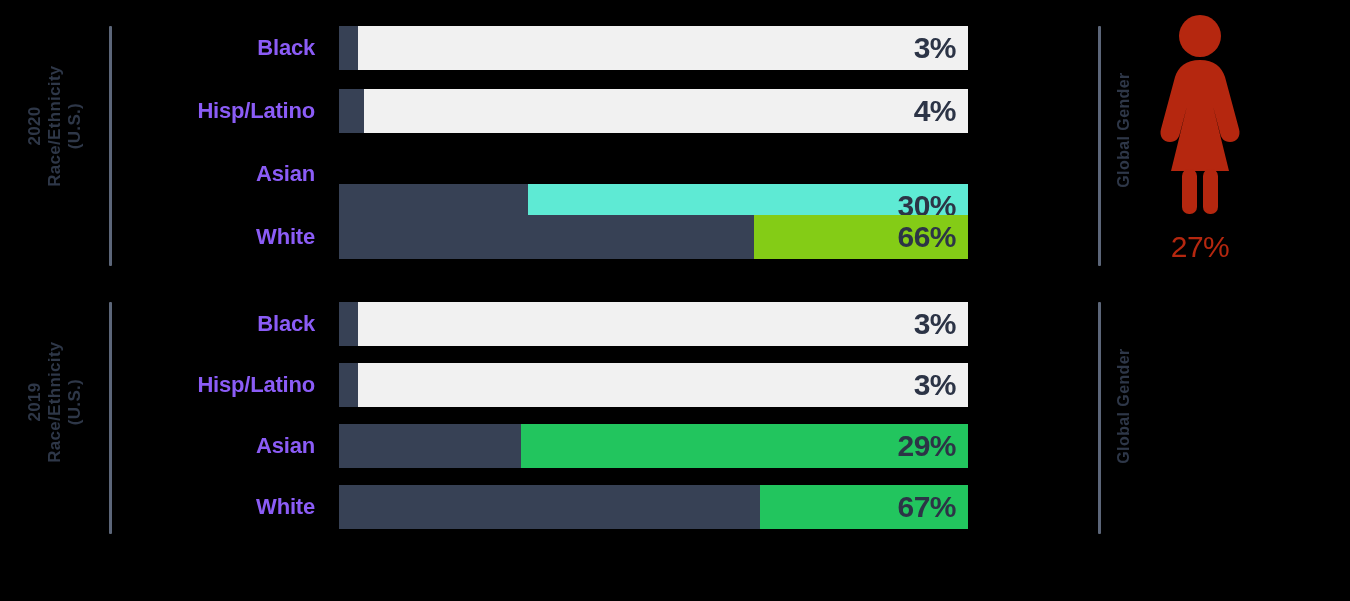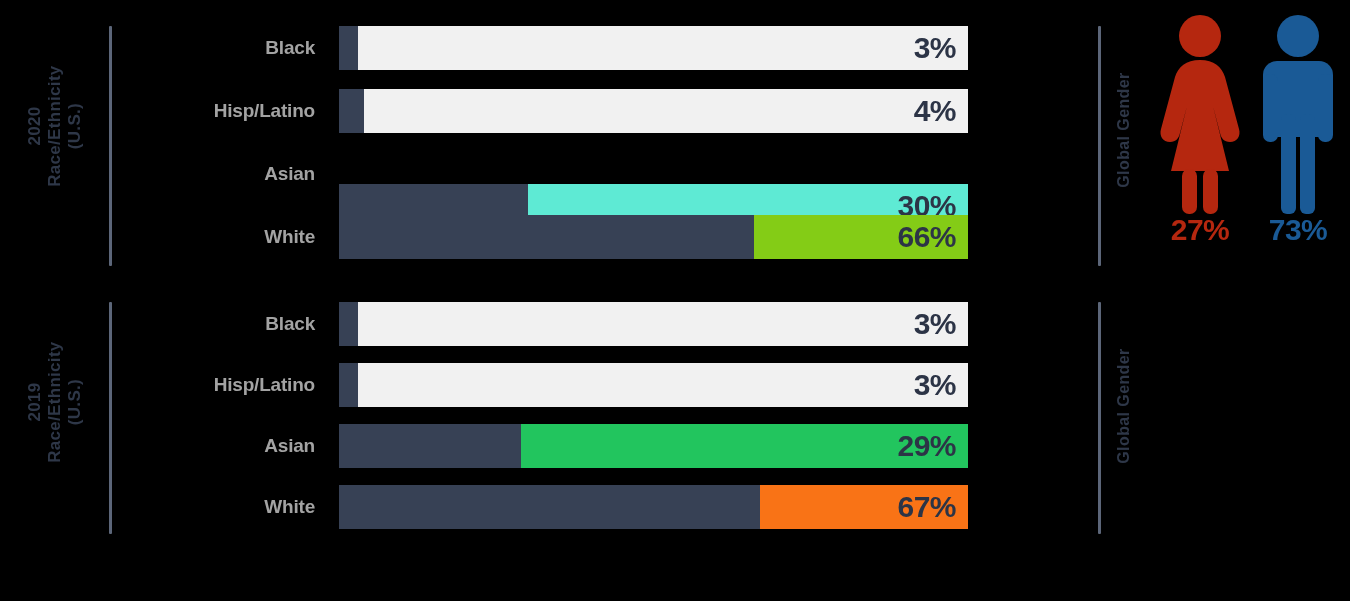--- a/index.html
+++ b/index.html
@@ -36,21 +36,21 @@
   #div-left-2019{left:109px;top:26px;height:232px;}
   #div-right-2020{left:1098px;top:26px;height:240px;}
   #div-right-2019{left:1098px;top:26px;height:232px;}
 
   
   .rows{position:absolute;left:0;top:0;width:1000px;}
   .row{position:absolute;left:0;width:1000px;height:44px;}
   .cat-label{
     position:absolute;left:0;width:315px;height:44px;
     display:flex;align-items:center;justify-content:flex-end;
-    color:#a3a3a3;font-size:19px;font-weight:bold;letter-spacing:-.2px;
+    color:#8b5cf6;font-size:22px;font-weight:bold;letter-spacing:-.2px;
   }
   .track{
     position:absolute;left:339px;top:0;width:629px;height:44px;
     background:#f1f1f1;overflow:hidden;
   }
   .fill{position:absolute;left:0;top:0;height:44px;background:#374155;}
   .val{
     position:absolute;right:12px;top:0;height:44px;
     display:flex;align-items:center;
     color:#2c3446;font-size:30px;font-weight:bold;letter-spacing:-.5px;
@@ -65,22 +65,22 @@
   .gender-title .rot{
     transform:rotate(-90deg);white-space:nowrap;
     color:#2e3748;font-size:16px;font-weight:bold;letter-spacing:.4px;
   }
   .figs{position:absolute;left:52px;top:14px;width:200px;height:250px;}
   .fig{position:absolute;top:0;width:96px;height:250px;}
   .fig.female{left:2px;}
   .fig.male{left:100px;}
   .fig svg{display:block;margin:0 auto;}
   .fig-pct{
-    position:absolute;left:0;bottom:17px;width:96px;text-align:center;
-    font-size:30px;font-weight:bold;letter-spacing:-.5px;
+    position:absolute;left:0;bottom:0;width:96px;text-align:center;
+    font-size:30px;font-weight:normal;letter-spacing:-.5px;
   }
   .female .fig-pct{color:#b5270f;}
   .male   .fig-pct{color:#1a5a96;}
 </style>
 </head>
 <body>
 
 <div class="canvas">
 
   <div class="section" id="sec-2020">
@@ -146,31 +146,20 @@
               L 2 115 c -2 7 2 13 9 13 c 6 0 9 -4 10 -9
               L 28 92 L 12 157 h 58 L 54 92 l 7 27
               c 1 5 4 9 10 9 c 7 0 11 -6 9 -13
               L 66 63 c -3 -10 -11 -17 -25 -17 z"></path>
             <rect x="23" y="155" width="15" height="45" rx="7" fill="#b5270f"></rect>
             <rect x="44" y="155" width="15" height="45" rx="7" fill="#b5270f"></rect>
           </svg>
           <div class="fig-pct">27%</div>
         </div>
 
-        <div class="fig male">
-          <svg width="82" height="200" viewBox="0 0 82 200">
-            <circle cx="41" cy="22" r="21" fill="#1a5a96"></circle>
-            <rect x="6" y="47" width="70" height="76" rx="14" fill="#1a5a96"></rect>
-            <rect x="6" y="60" width="15" height="68" rx="7" fill="#1a5a96"></rect>
-            <rect x="61" y="60" width="15" height="68" rx="7" fill="#1a5a96"></rect>
-            <rect x="24" y="100" width="15" height="100" rx="6" fill="#1a5a96"></rect>
-            <rect x="43" y="100" width="15" height="100" rx="6" fill="#1a5a96"></rect>
-          </svg>
-          <div class="fig-pct">73%</div>
-        </div>
 
       </div>
     </div>
   </div>
 
   <div class="section" id="sec-2019">
 
     <div class="axis-title">
       <div class="rot">
         <span>2019</span>
@@ -203,21 +192,21 @@
       <div class="row" style="top:148px;">
         <div class="cat-label">Asian</div>
         <div class="track" style="background: #22c55e;">
           <div class="fill" style="width: 29%; background: rgb(55, 65, 85);"></div>
           <div class="val">29%</div>
         </div>
       </div>
 
       <div class="row" style="top:209px;">
         <div class="cat-label">White</div>
-        <div class="track" style="background: #f97316;">
+        <div class="track" style="background: #22c55e;">
           <div class="fill" style="width: 67%; background: rgb(55, 65, 85);"></div>
           <div class="val">67%</div>
         </div>
       </div>
 
     </div>
 
     <div class="gender-panel">
       <div class="gender-title">
         <span class="rot">Global Gender</span>

